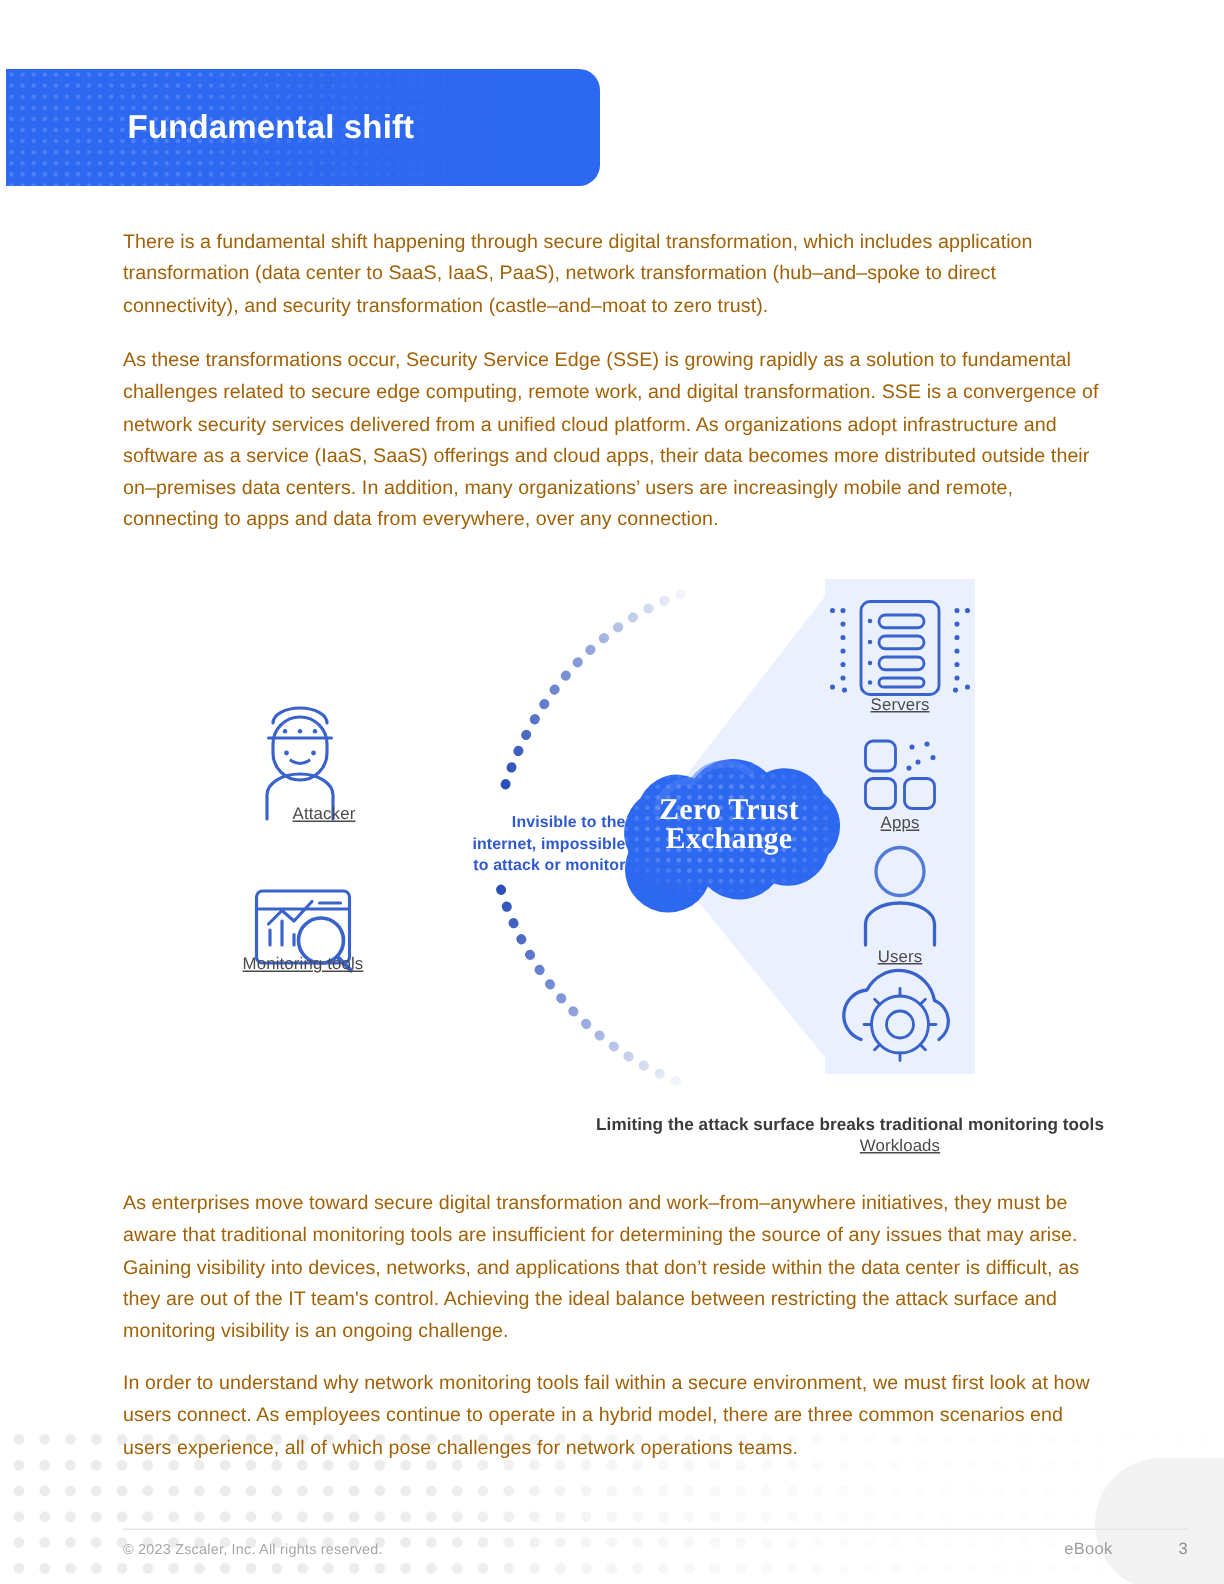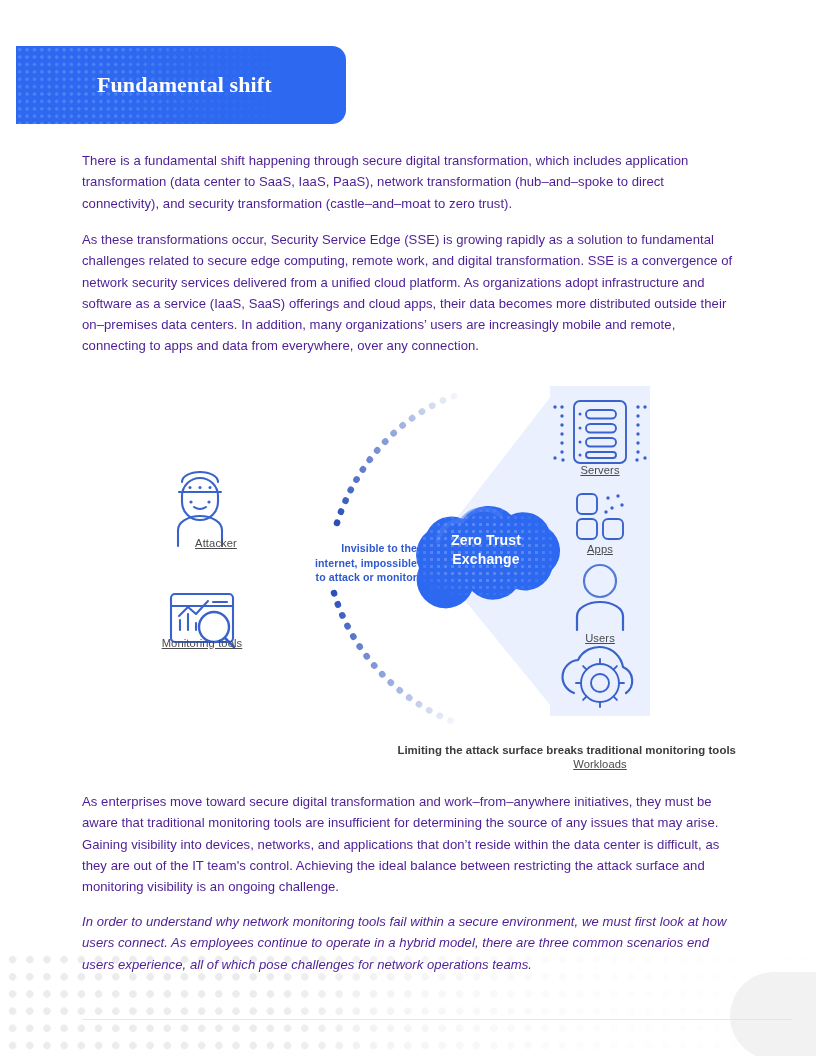--- a/index.html
+++ b/index.html
@@ -25,50 +25,49 @@
     z-index:1;pointer-events:none;
   }
   .dotfield-fade{
     position:absolute;left:0;right:0;bottom:108px;height:46px;
     background:linear-gradient(to bottom,rgba(255,255,255,1) 0%,rgba(255,255,255,0) 100%);
     z-index:1;pointer-events:none;
   }
 
   
   .banner{
-    position:absolute;left:16px;top:46px;width:330px;height:78px;
+    position:absolute;left:4px;top:46px;width:396px;height:78px;
     background:#2d68f1;
     border-radius:0 14px 14px 0;
     overflow:hidden;
     z-index:3;
-    font-family:Liberation Serif, serif;
   }
   .banner-dots{
     position:absolute;inset:0;
     background-image:radial-gradient(rgba(255,255,255,.16) 1.5px,transparent 1.6px);
     background-size:7.4px 7.4px;
     -webkit-mask-image:linear-gradient(to right,#000 0%,#000 30%,rgba(0,0,0,.25) 62%,rgba(0,0,0,0) 88%);
     mask-image:linear-gradient(to right,#000 0%,#000 30%,rgba(0,0,0,.25) 62%,rgba(0,0,0,0) 88%);
   }
   .banner-title{
     position:absolute;left:81px;top:50%;transform:translateY(-50%);
     color:#fff;font-size:22px;font-weight:600;letter-spacing:.1px;
     white-space:nowrap;
   }
 
   
   .content{position:absolute;left:82px;top:0;width:654px;z-index:3;}
   p.body{
-    margin:0;color:#4c1d95;font-size:13.1px;line-height:21.3px;
+    margin:0;color:#a16207;font-size:13.1px;line-height:21.3px;
     letter-spacing:.05px;
   }
   .p1{position:absolute;top:150px;width:650px;}
   .p2{position:absolute;top:229px;width:656px;}
   .p4{position:absolute;top:791px;width:656px;}
-  .p5{position:absolute;top:911px;width:650px;font-style:italic;}
+  .p5{position:absolute;top:911px;width:650px;}
 
   
   .figure{position:absolute;left:82px;top:378px;width:654px;height:385px;z-index:3;}
   .figcaption{
     position:absolute;left:0;top:744px;width:654px;text-align:right;
     font-size:11.4px;font-weight:bold;color:#3b3b3d;letter-spacing:.05px;
     z-index:3;
   }
 
   .diagram{position:absolute;left:0;top:0;width:654px;height:360px;}
@@ -77,23 +76,24 @@
   .lbl{
     position:absolute;text-align:center;font-size:11.2px;color:#4a4a4c;
     letter-spacing:.1px;
     text-decoration:underline;
   }
   .bluelabel{
     position:absolute;text-align:right;font-size:10.6px;font-weight:bold;
     color:#2f59cf;line-height:14.6px;letter-spacing:.1px;
   }
   .cloudtext{
-    position:absolute;text-align:center;color:#fff;font-size:14px;
+    position:absolute;text-align:center;color:#fff;font-size:20px;
     font-weight:bold;line-height:19px;letter-spacing:.15px;
     text-shadow:0 0 1px rgba(0,0,0,.05);
+    font-family:Liberation Serif, serif;
   }
 
   
   .footer-rule{
     position:absolute;left:82px;right:24px;bottom:36px;height:1px;
     background:#e6e6e6;z-index:2;
   }
   .footer{
     position:absolute;left:82px;right:24px;bottom:14px;height:18px;z-index:4;
     display:flex;align-items:center;justify-content:space-between;
@@ -291,14 +291,21 @@
       <div class="lbl" style="left:468px;top:165px;width:100px;">Apps</div>
       <div class="lbl" style="left:468px;top:254px;width:100px;">Users</div>
       <div class="lbl" style="left:461px;top:338px;width:114px;margin-top:42px;">Workloads</div>
     </div>
   </div>
 
   <div class="figcaption" style="left:82px;">Limiting the attack surface breaks traditional monitoring tools</div>
 
   <div class="page-blob"></div>
   <div class="footer-rule"></div>
+  <div class="footer">
+    <div class="copyright">© 2023 Zscaler, Inc. All rights reserved.</div>
+    <div class="footer-right">
+      <div class="ebook">eBook</div>
+      <div class="pageno">3</div>
+    </div>
+  </div>
 
 </div>
 
 </body></html>

